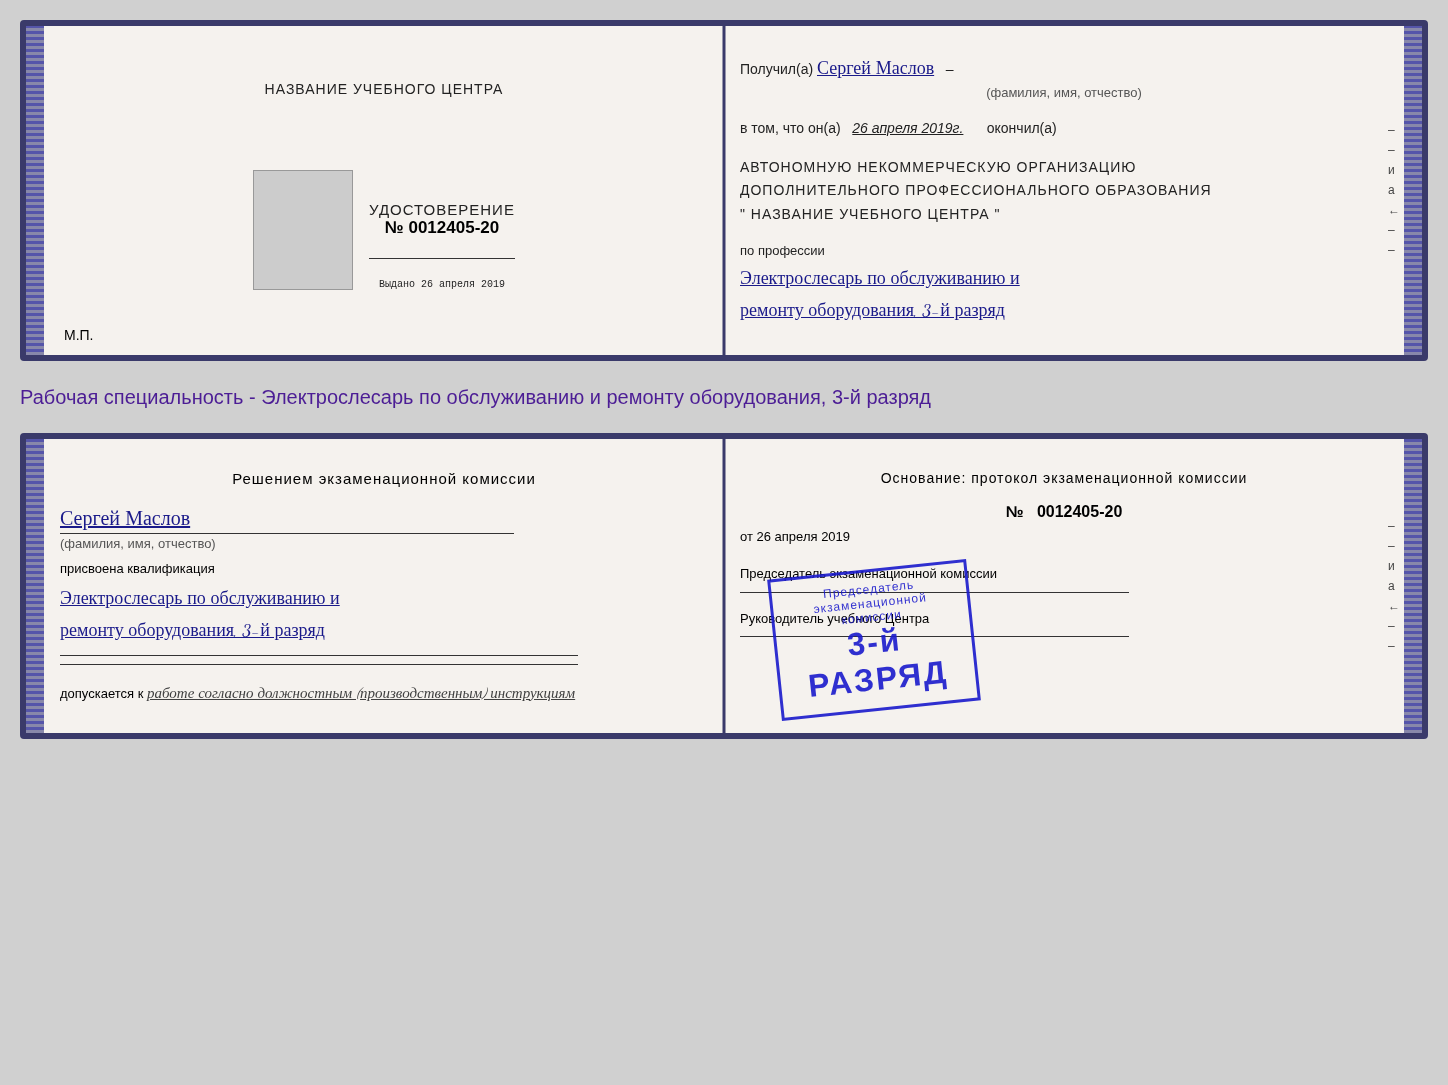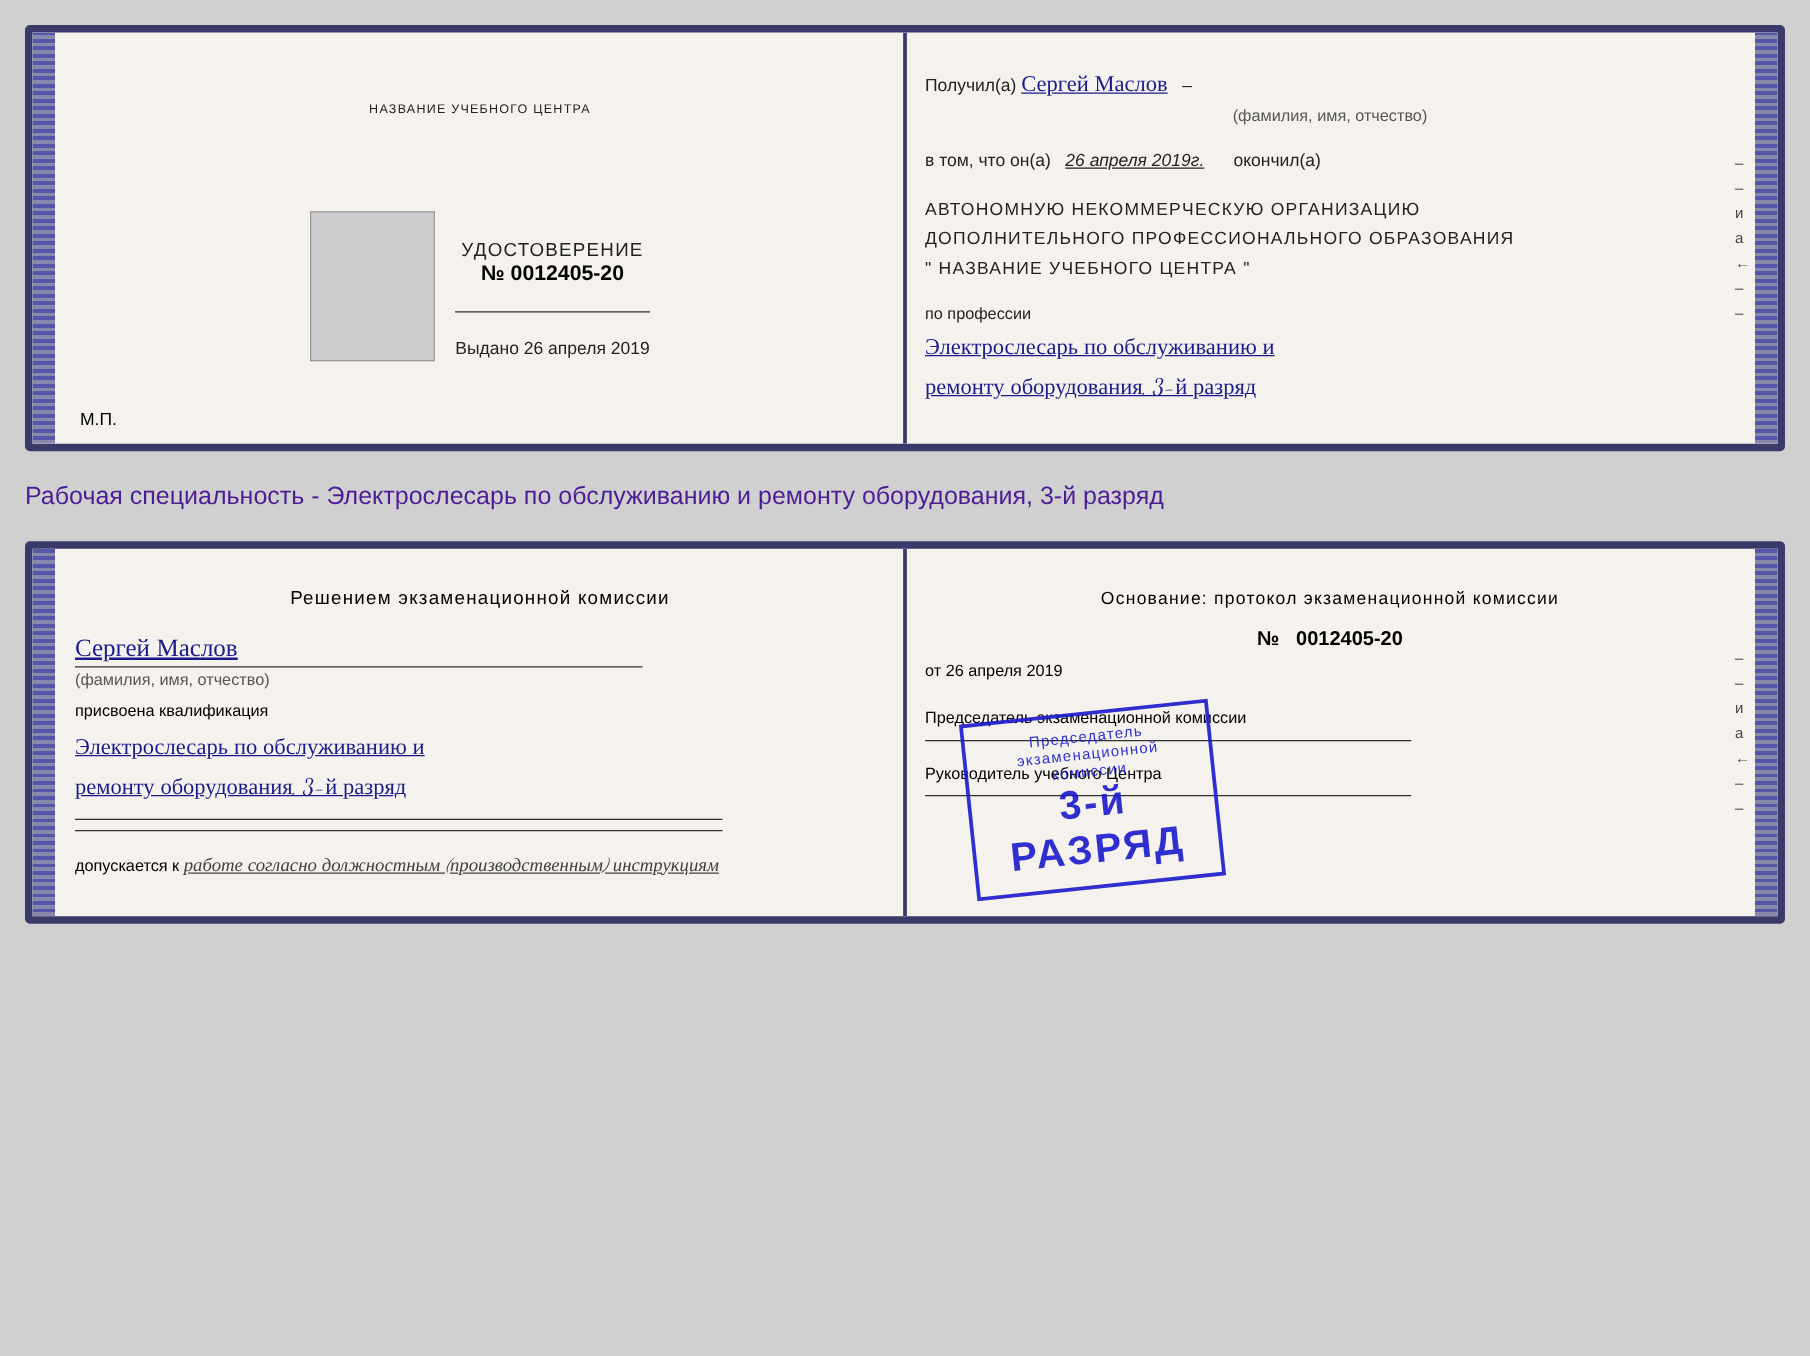--- a/index.html
+++ b/index.html
@@ -71,21 +71,21 @@
     .top-cert .left {
       display: flex;
       flex-direction: column;
       align-items: center;
       justify-content: space-around;
       text-align: center;
     }
 
     .cert-title-block {
       text-align: center;
-      font-size: 10px;
+      font-size: 14px;
       letter-spacing: 1px;
       color: #222;
       margin-bottom: 20px;
       font-family: Arial, sans-serif;
     }
 
     .photo-placeholder {
       width: 100px;
       height: 120px;
       background: #ccc;
@@ -105,22 +105,22 @@
       color: #222;
     }
 
     .cert-number {
       font-size: 17px;
       font-family: Arial, sans-serif;
       font-weight: bold;
     }
 
     .vydano-line {
-      font-size: 14px;
-      font-family: Liberation Sans, sans-serif;
+      font-size: 10px;
+      font-family: Liberation Mono, monospace;
       color: #222;
       margin-top: 20px;
     }
 
     .mp-label {
       position: absolute;
       bottom: 12px;
       left: 20px;
       font-size: 14px;
       font-family: Arial, sans-serif;
@@ -297,21 +297,21 @@
 <body>
 
 <div class="page-wrapper">
 
   <div class="cert-card top-cert">
     <div class="side-texture"></div>
     <div class="cert-inner">
 
       <div class="cert-half left">
         <div class="cert-title-block">НАЗВАНИЕ УЧЕБНОГО ЦЕНТРА</div>
-        <div style="display:flex; align-items:center; gap:16px; margin-bottom:10px;">
+        <div style="display:flex; align-items:flex-end; gap:16px; margin-bottom:10px;">
           <div class="photo-placeholder"></div>
           <div style="flex:1;">
             <div class="udostoverenie-block">
               <div class="udostoverenie-title">УДОСТОВЕРЕНИЕ</div>
               <div class="cert-number">
                 <span>№</span>
                 <span>0012405-20</span>
               </div>
             </div>
             <div style="border-bottom:1px solid #333; width:100%; margin:8px 0;"></div>

